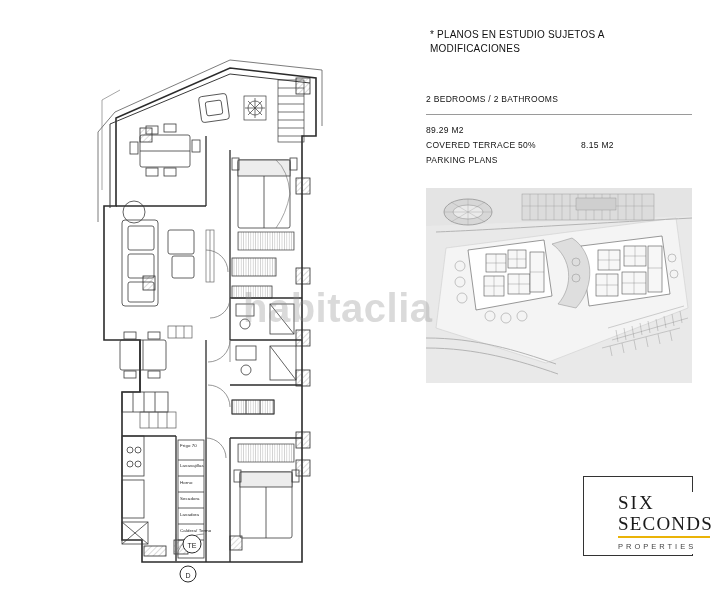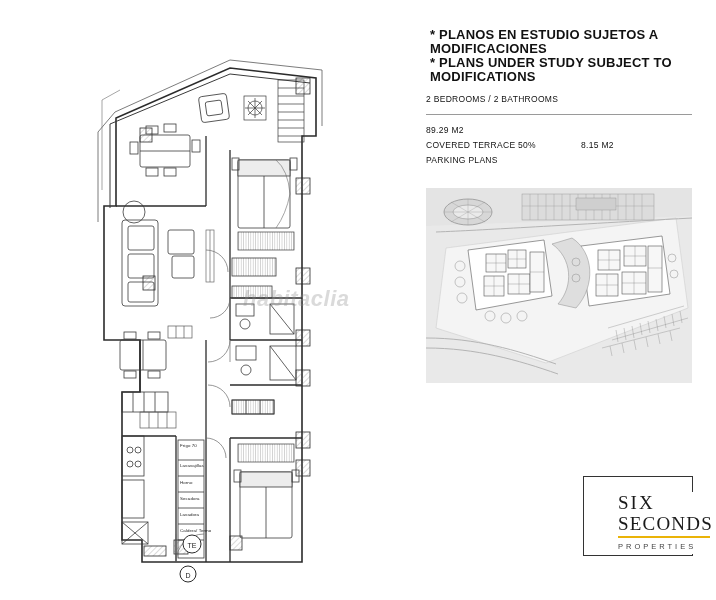--- a/index.html
+++ b/index.html
@@ -18,22 +18,22 @@
 
   
   .notice {
     position: absolute;
     left: 430px;
     top: 28px;
     width: 262px;
     text-align: left;
   }
   .notice div {
-    font-size: 13px;
-    font-weight: bold;
+    font-size: 10px;
+    font-weight: normal;
     letter-spacing: 0.2px;
     line-height: 14px;
     color: #111;
   }
 
   
   .specs {
     position: absolute;
     left: 426px;
     top: 94px;
@@ -111,28 +111,27 @@
     margin-top: 2px;
     padding-top: 2px;
     width: 92px;
   }
 
   
   .watermark {
     position: absolute;
     left: 243px;
     top: 286px;
-    font-size: 22px;
+    font-size: 40px;
     font-weight: bold;
     color: rgba(140,140,140,0.32);
     letter-spacing: 0.5px;
     pointer-events: none;
     user-select: none;
     white-space: nowrap;
-    font-style: italic;
   }
 
   
   .floorplan {
     position: absolute;
     left: 80px;
     top: 40px;
     width: 270px;
     height: 545px;
   }
@@ -144,21 +143,20 @@
     color: #222;
     font-family: "Liberation Sans", sans-serif;
     letter-spacing: 0.1px;
   }
 </style>
 </head>
 <body>
 
 <div class="notice">
   <div>* PLANOS EN ESTUDIO SUJETOS A MODIFICACIONES</div>
-  <div>* PLANS UNDER STUDY SUBJECT TO MODIFICATIONS</div>
 </div>
 
 <div class="specs">
   <div class="specs-title">2 BEDROOMS / 2 BATHROOMS</div>
 
   <div class="spec-row">
     <span class="spec-value">89.29 M2</span>
   </div>
   <div class="spec-row">
     <span class="spec-label">COVERED TERRACE  50%</span>

